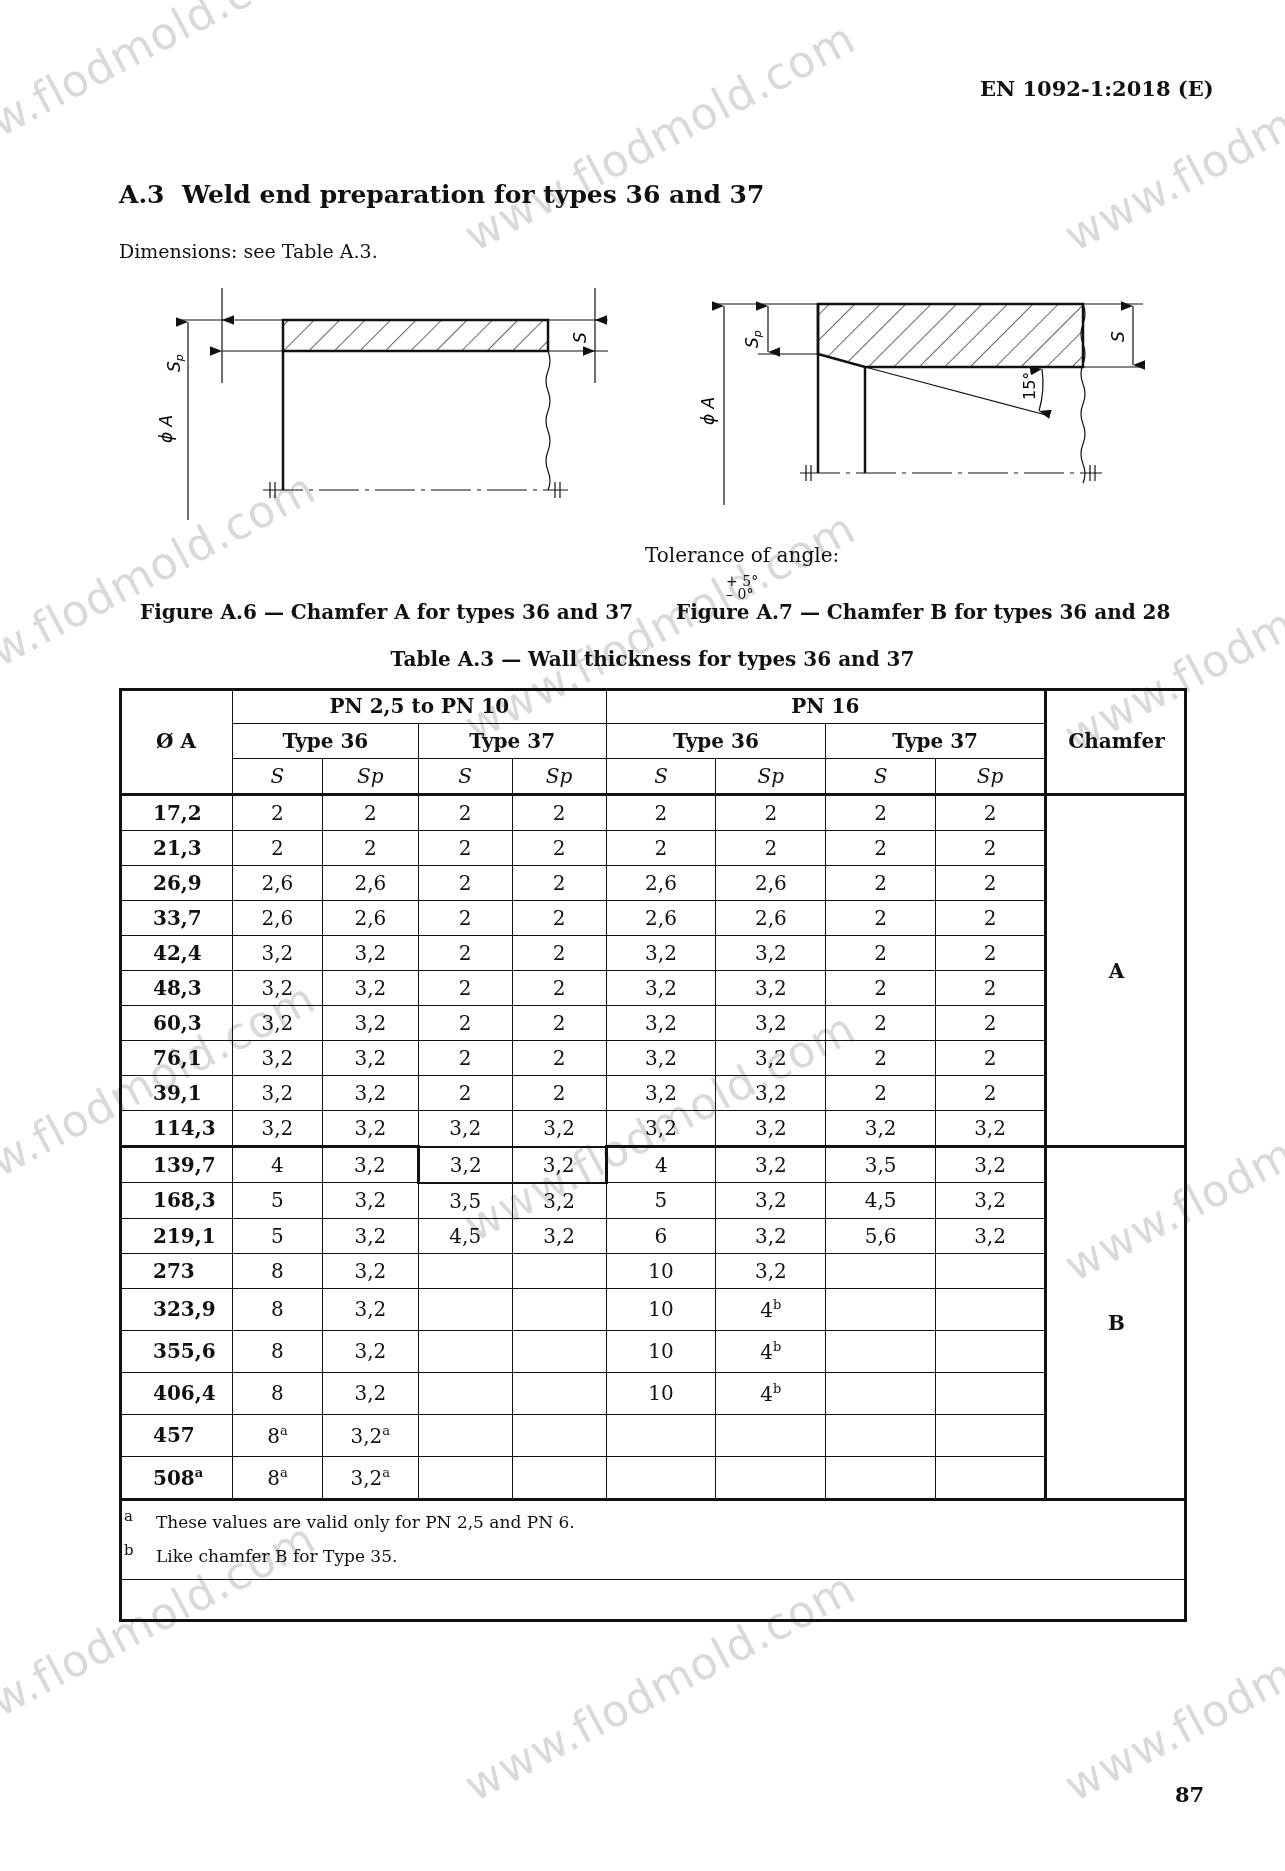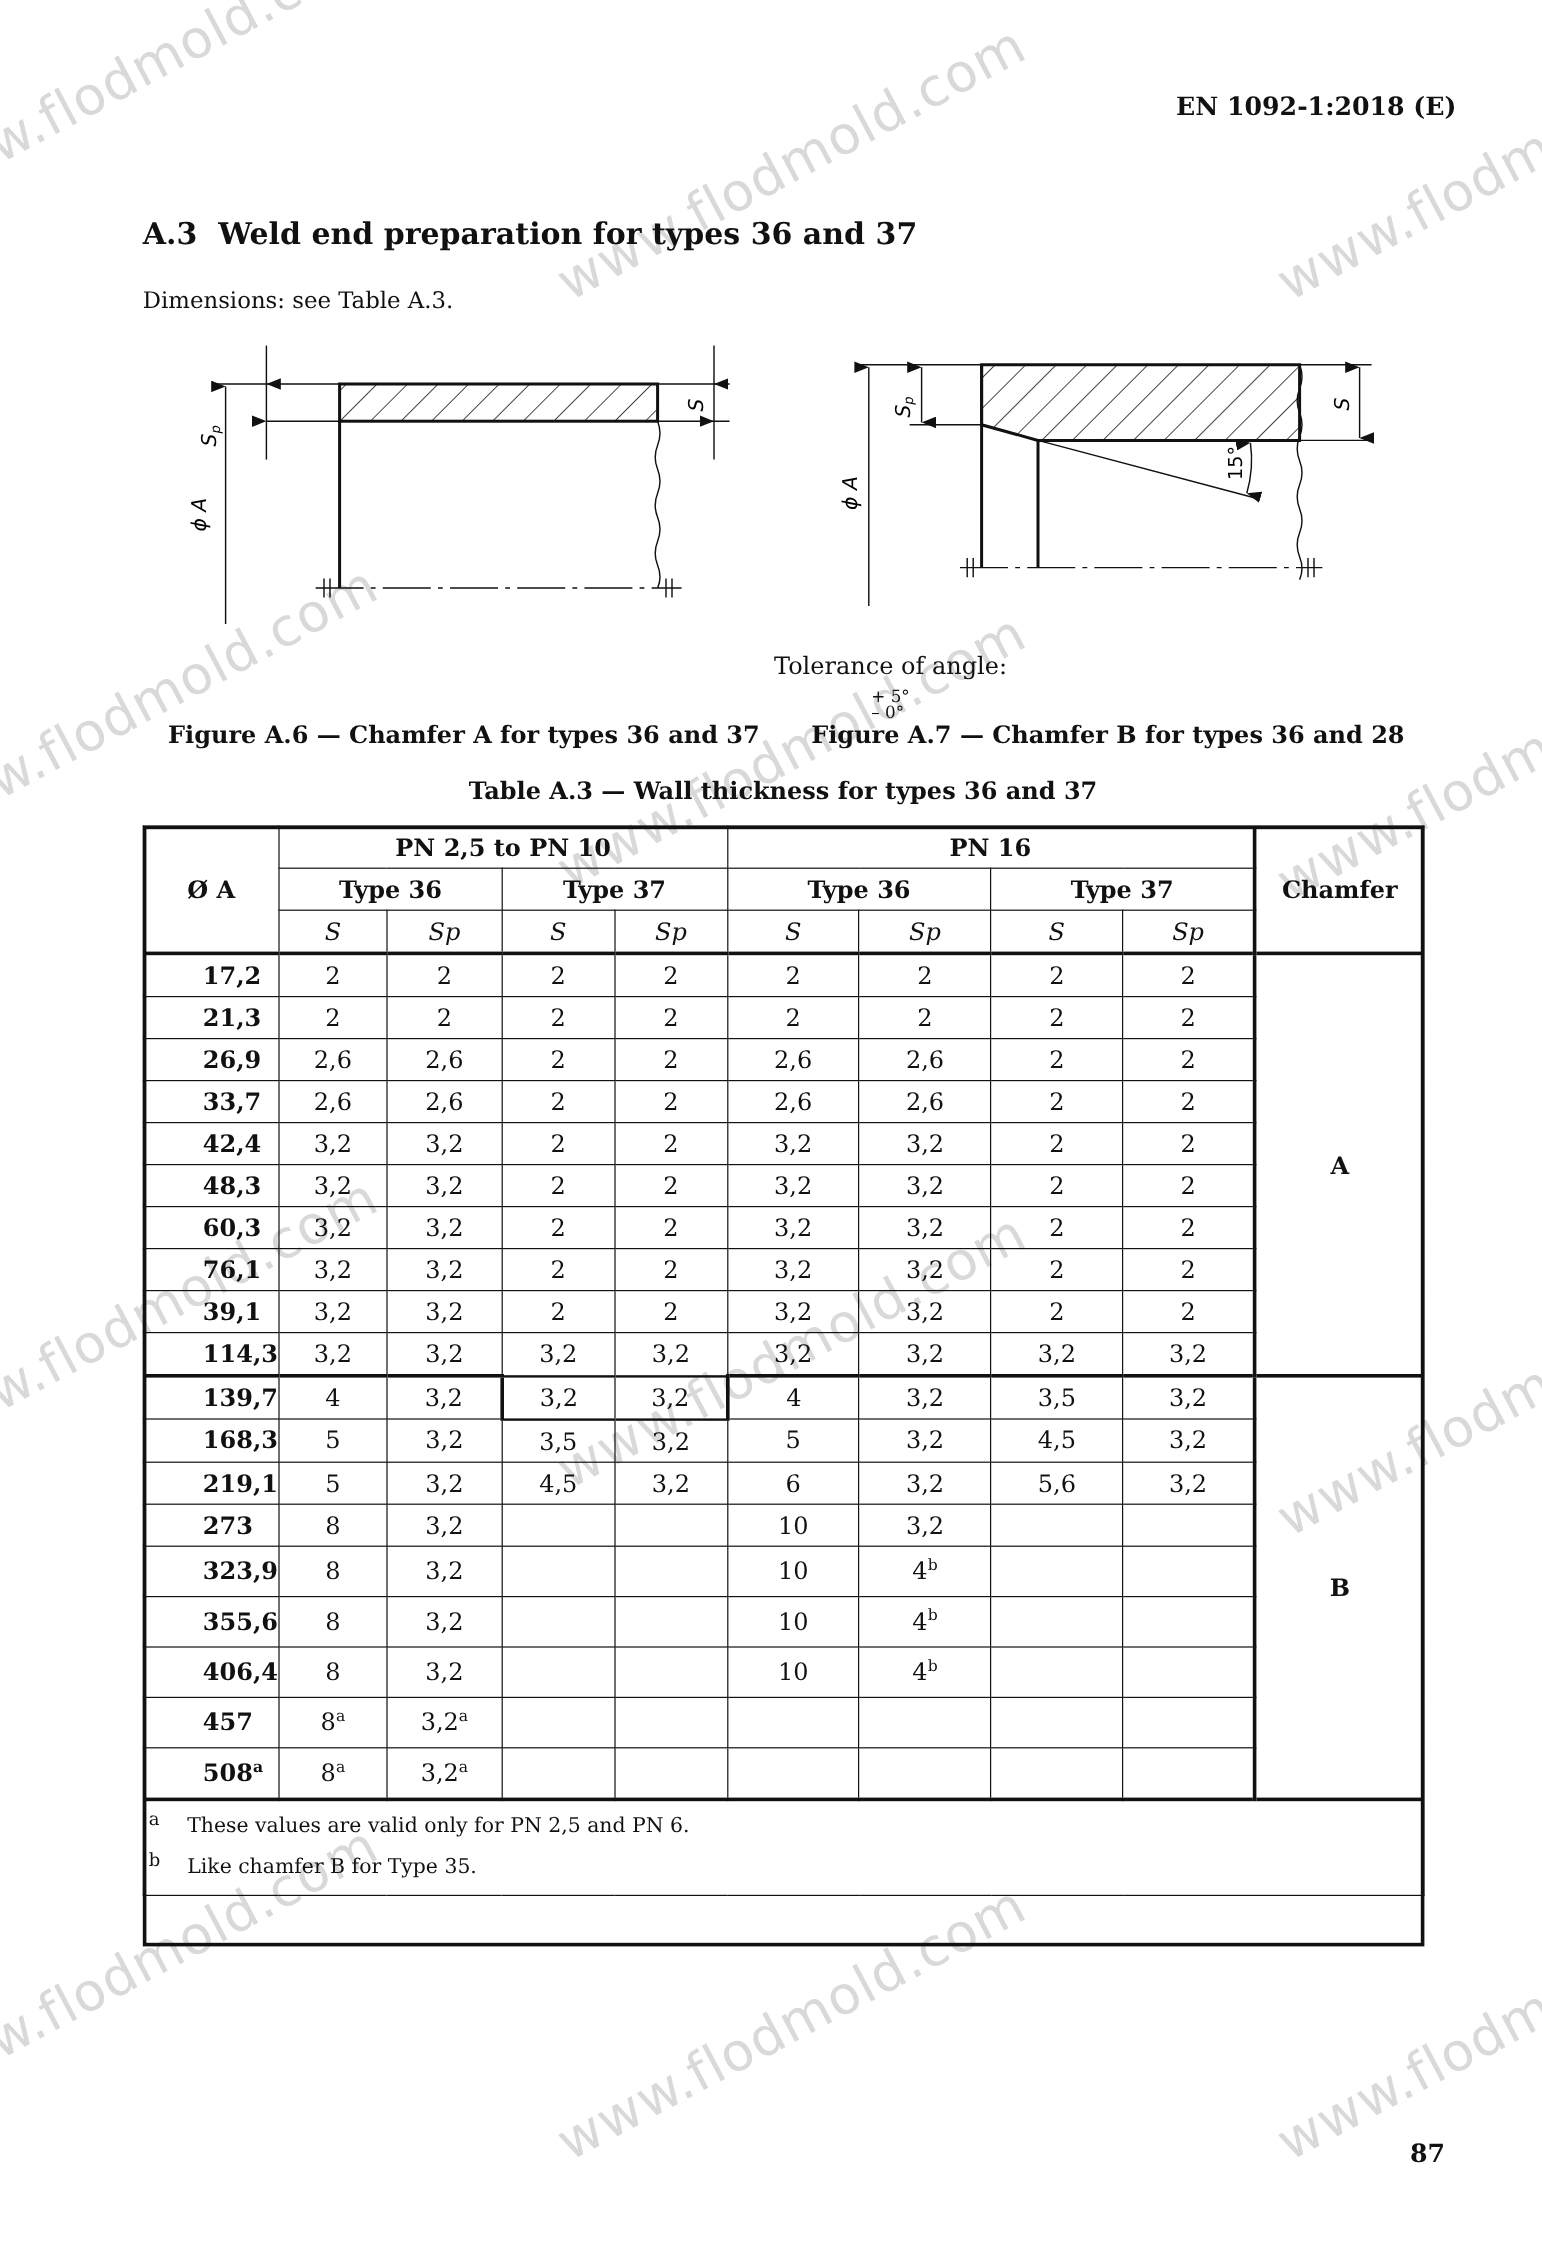--- a/index.html
+++ b/index.html
@@ -13,21 +13,21 @@
   .tol-stack{display:inline-flex;flex-direction:column;font-size:14px;line-height:13px;}
   .caption{top:600px;font-weight:bold;font-size:20px;}
   #caption-a6{left:140px;}
   #caption-a7{left:676px;}
   #table-title{left:0;width:1305px;text-align:center;top:647px;font-weight:bold;font-size:20px;}
   table#wall-table{position:absolute;left:119px;top:688px;border-collapse:collapse;width:1068px;font-size:20px;}
   #wall-table td,#wall-table th{border:1.5px solid #111;text-align:center;padding:0;font-weight:normal;}
   #wall-table th{font-weight:bold;}
   #wall-table .hrow th, #wall-table .hrow td{height:34px;}
   #wall-table td.sub{font-style:italic;height:34px;}
-  #wall-table td.dia{font-weight:bold;text-align:left;padding-left:49px;}
+  #wall-table td.dia{font-weight:bold;text-align:left;padding-left:33px;}
   #wall-table td.cham{font-weight:bold;}
   #wall-table tr.body td{height:34px;}
   #wall-table tr.tall td{height:41px;}
   #wall-table .thick-top td{border-top:3px solid #111;}
   #wall-table .thick-l{border-left:3px solid #111 !important;}
   #wall-table .thick-r{border-right:3px solid #111 !important;}
   #wall-table .boxed{border-top:2.5px solid #111 !important;border-bottom:2.5px solid #111 !important;}
   #wall-table td.fnote{text-align:left;font-size:17px;padding:4px 4px 6px 4px;border-top:3px solid #111;}
   .fn-line{display:flex;gap:22px;line-height:34px;}
   .fn-mark{font-size:15px;position:relative;top:-6px;width:10px;}

